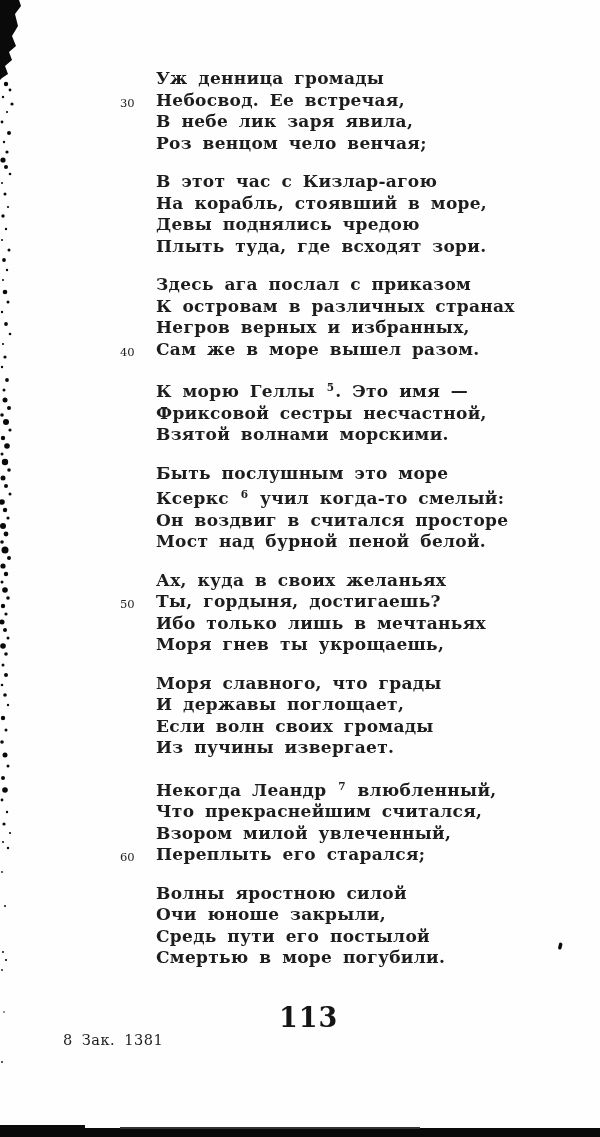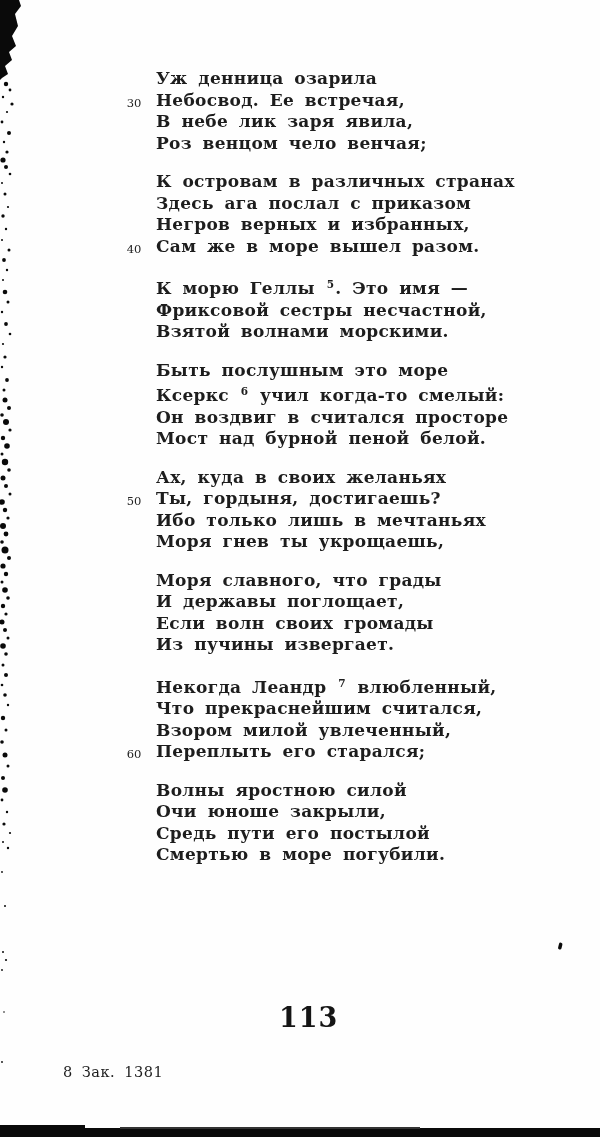--- a/index.html
+++ b/index.html
@@ -23,34 +23,34 @@
   .stanza{margin-bottom:17px;}
   .line{
     line-height:21.5px;
     white-space:nowrap;
     position:relative;
   }
   .lnum{
     position:absolute;
     left:-36px;top:3px;
     width:28px;
-    text-align:center;
+    text-align:left;
     font-size:11.5px;
     font-weight:400;
     letter-spacing:0;word-spacing:0;
     color:#222;
   }
   sup.fnref{
     font-size:10.5px;
     font-weight:700;
     vertical-align:6px;
     margin:0 1px;
   }
   .footer-left{
-    position:absolute;left:63px;top:1064px;
+    position:absolute;left:63px;top:1032px;
     font-size:14.5px;color:#1d1d1d;
     letter-spacing:0.5px;word-spacing:4px;
     white-space:nowrap;
   }
   .page-number{
     position:absolute;left:279px;top:1002px;
     font-size:27px;font-weight:700;color:#151515;
     letter-spacing:1px;
   }
 </style>
@@ -161,28 +161,34 @@
       <rect x="558.5" y="942.5" width="3.5" height="7" rx="1.7" transform="rotate(14 560 946)"></rect>
 
       <rect x="0" y="1128" width="600" height="9"></rect>
       <rect x="0" y="1125" width="85" height="4"></rect>
       <rect x="120" y="1127" width="300" height="2" fill="#333"></rect>
     </g>
   </svg>
 
   <div id="poem">
       <div class="stanza">
-        <div class="line">Уж денница озарила</div>
+        <div class="line">Уж денница громады</div>
         <div class="line"><span class="lnum">30</span>Небосвод. Ее встречая,</div>
         <div class="line">В небе лик заря явила,</div>
         <div class="line">Роз венцом чело венчая;</div>
       </div>
       <div class="stanza">
+        <div class="line">В этот час с Кизлар-агою</div>
+        <div class="line">На корабль, стоявший в море,</div>
+        <div class="line">Девы поднялись чредою</div>
+        <div class="line">Плыть туда, где всходят зори.</div>
+      </div>
+      <div class="stanza">
+        <div class="line">Здесь ага послал с приказом</div>
         <div class="line">К островам в различных странах</div>
-        <div class="line">Здесь ага послал с приказом</div>
         <div class="line">Негров верных и избранных,</div>
         <div class="line"><span class="lnum">40</span>Сам же в море вышел разом.</div>
       </div>
       <div class="stanza">
         <div class="line">К морю Геллы <sup class="fnref">5</sup>. Это имя —</div>
         <div class="line">Фриксовой сестры несчастной,</div>
         <div class="line">Взятой волнами морскими.</div>
       </div>
       <div class="stanza">
         <div class="line">Быть послушным это море</div>

